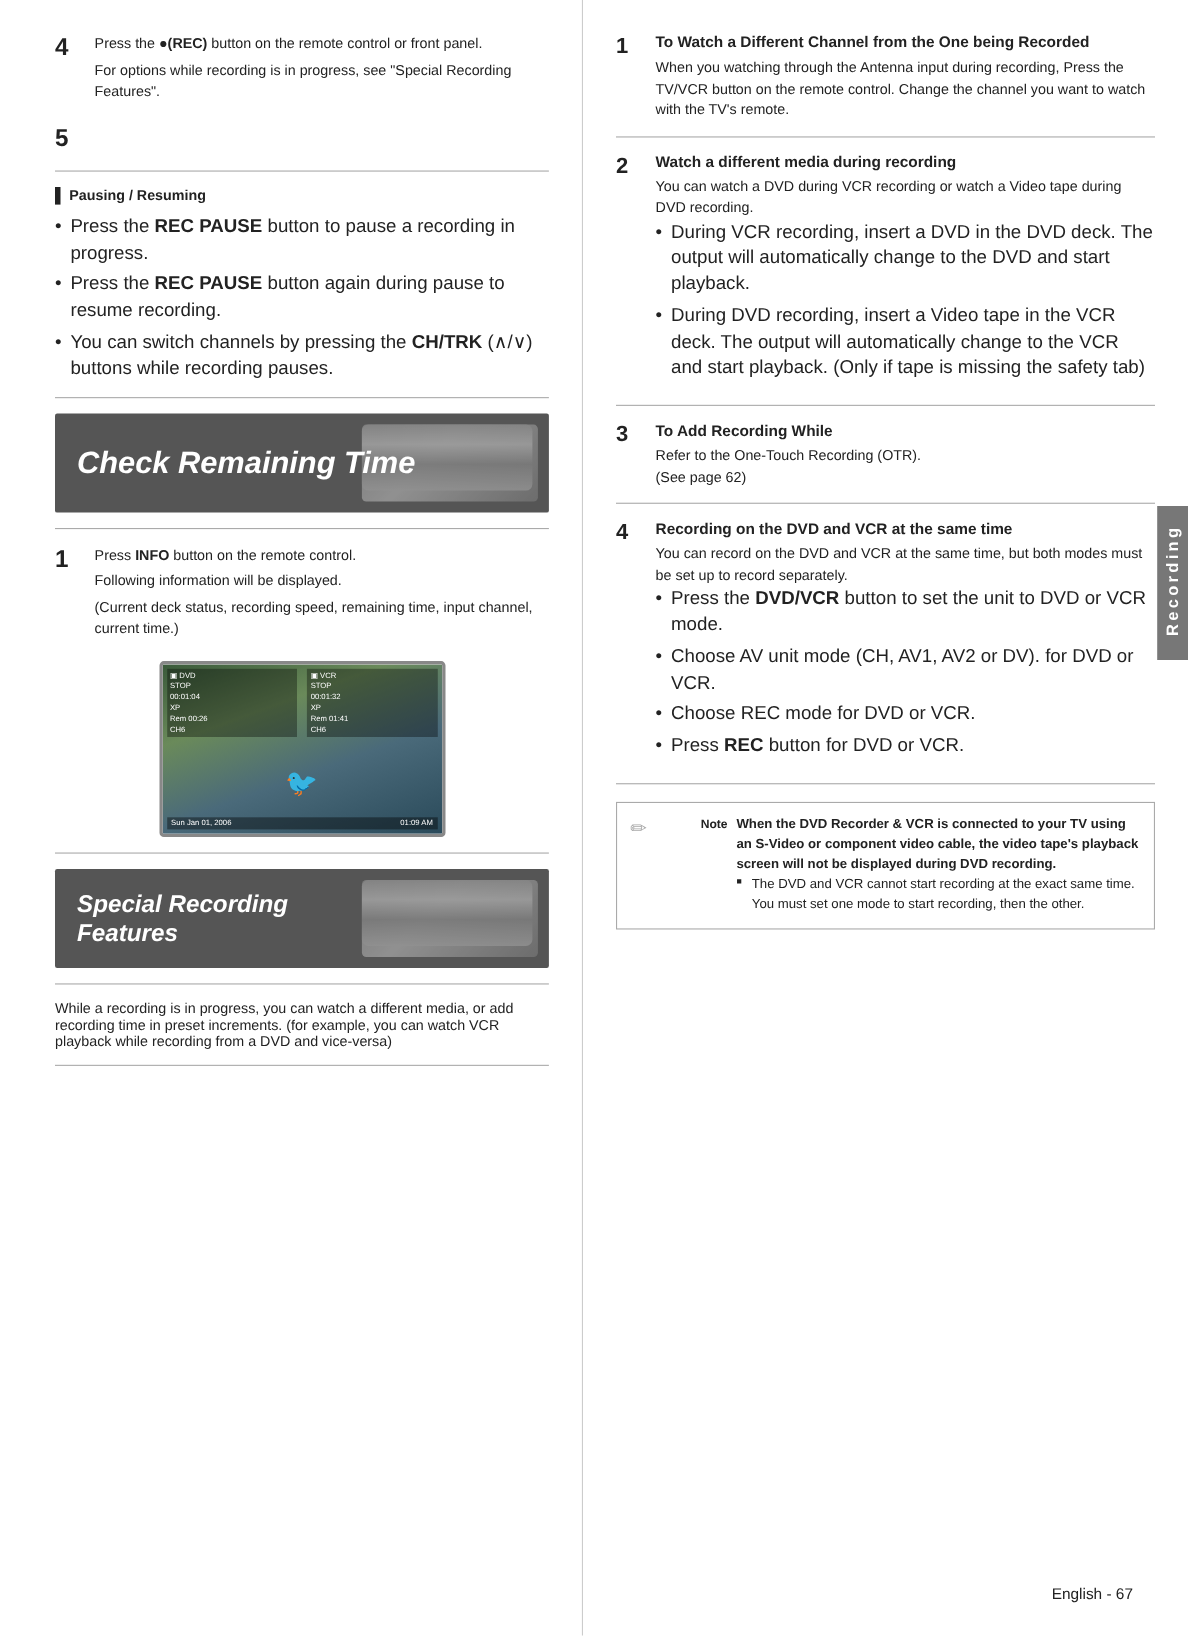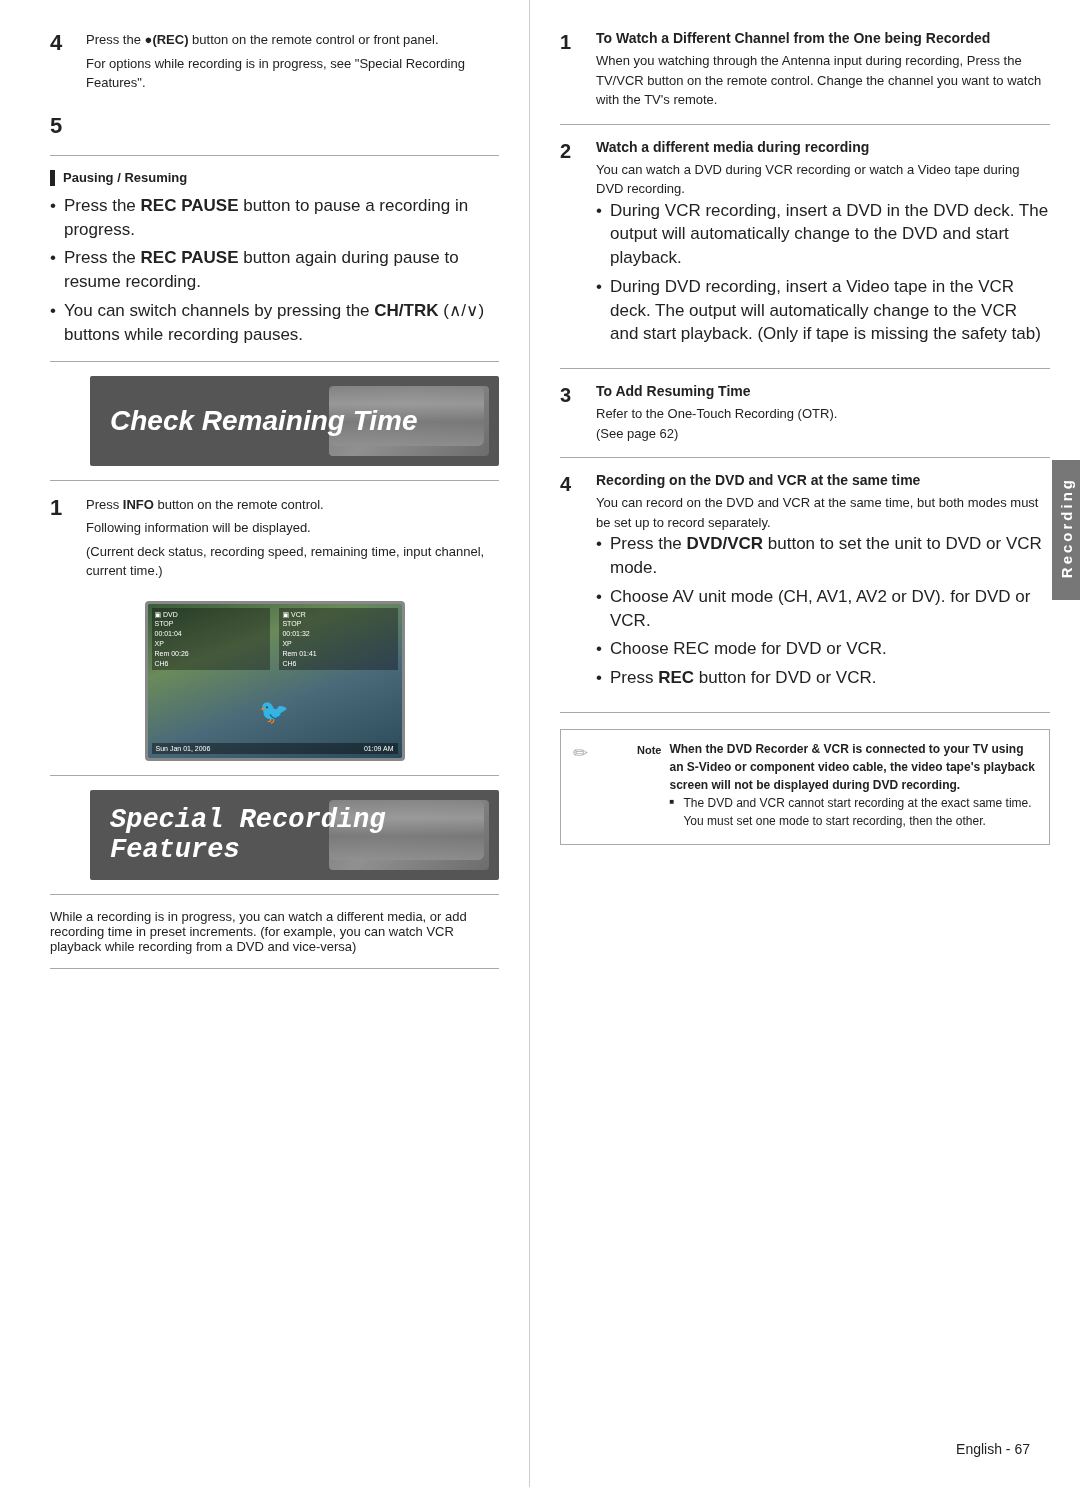--- a/index.html
+++ b/index.html
@@ -72,21 +72,20 @@
       background: #555;
       color: #fff;
       padding: 14px 20px 14px 20px;
       margin-bottom: 0;
       border-radius: 2px;
       position: relative;
       overflow: hidden;
       height: 90px;
       display: flex;
       align-items: center;
-      margin-left: 40px;
     }
 
     .section-banner .banner-title {
       font-size: 28px;
       font-weight: bold;
       font-style: italic;
       z-index: 2;
       position: relative;
     }
 
@@ -106,22 +105,21 @@
     .tape-shape {
       width: 155px;
       height: 60px;
       background: linear-gradient(180deg, #999 0%, #bbb 30%, #888 60%, #aaa 100%);
       border-radius: 6px;
       position: relative;
       opacity: 0.85;
     }
 
     .section-banner-two-line .banner-title {
-      font-size: 27px;
-      font-family: Liberation Mono, monospace;
+      font-size: 22px;
     }
 
     
     .subsection-title {
       font-weight: bold;
       font-size: 13px;
       margin-bottom: 8px;
       display: flex;
       align-items: center;
     }
@@ -449,21 +447,21 @@
           </ul>
         </div>
       </div>
     </div>
 
     <hr class="divider">
 
     <div class="right-step-block">
       <div class="right-step-num">3</div>
       <div class="right-step-content">
-        <div class="right-step-title">To Add Resuming Time</div>
+        <div class="right-step-title">To Add Recording While</div>
         <div class="right-step-body">
           <p>Refer to the One-Touch Recording (OTR).</p>
           <p>(See page 62)</p>
         </div>
       </div>
     </div>
 
     <hr class="divider">
 
     <div class="right-step-block">

